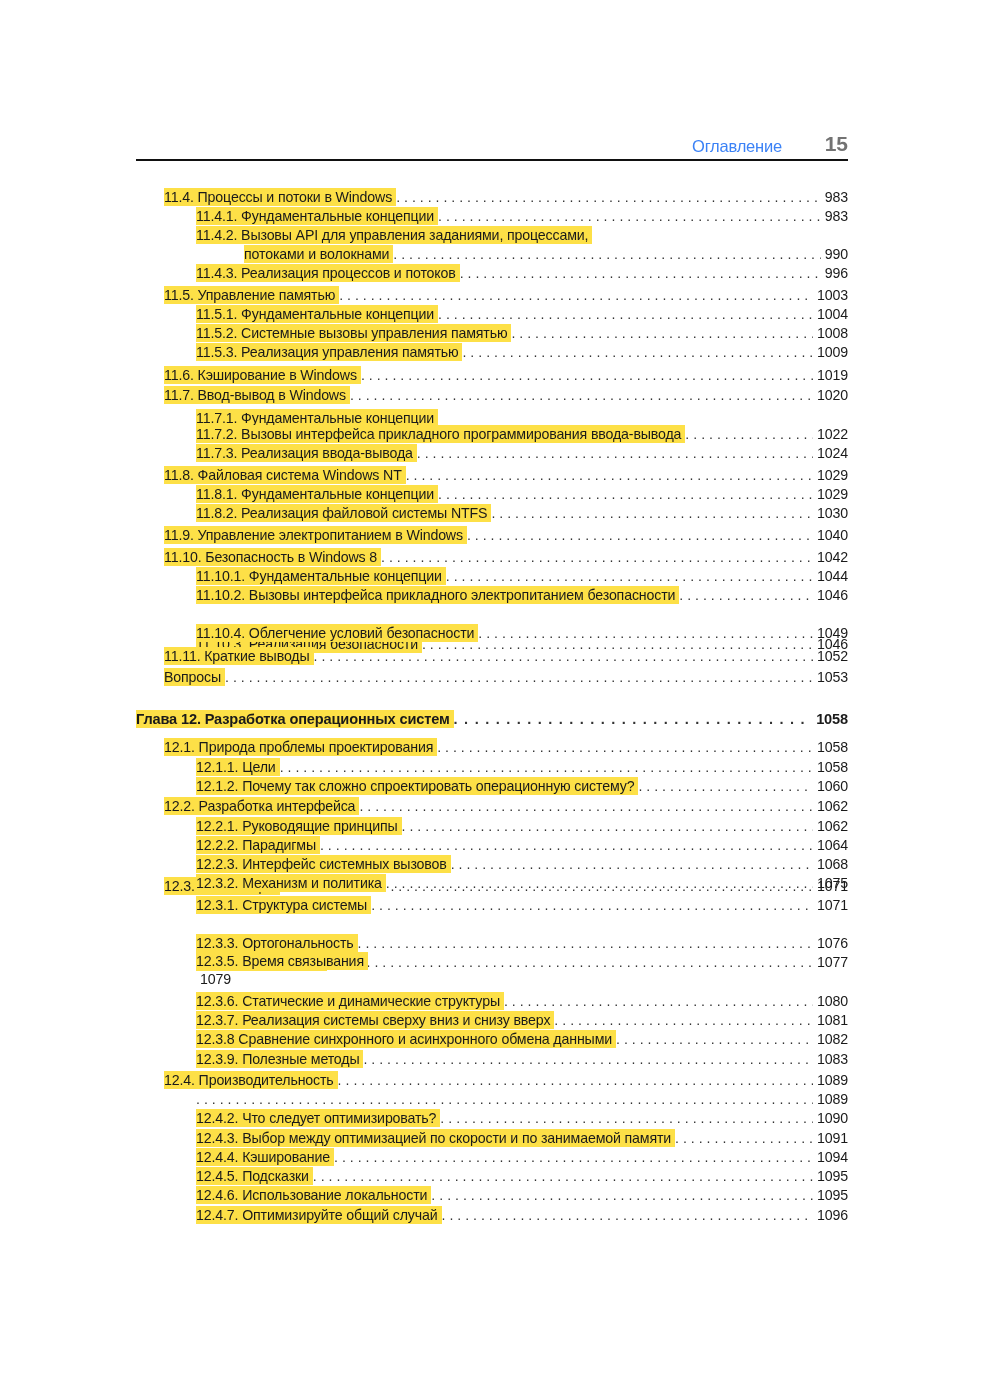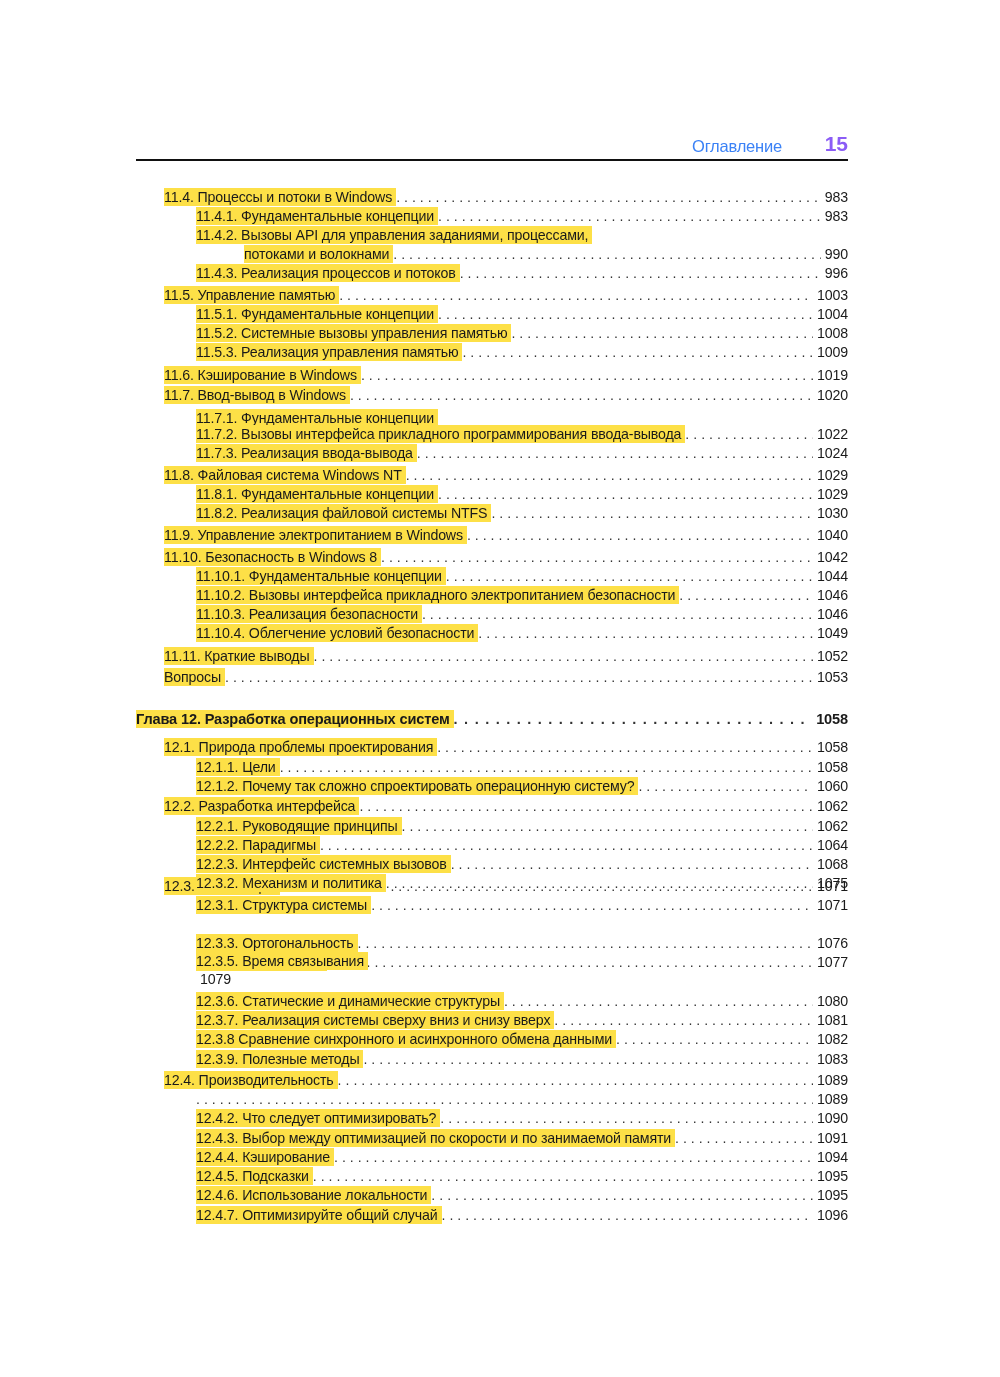--- a/index.html
+++ b/index.html
@@ -1,20 +1,20 @@
 <!DOCTYPE html>
 <html><head>
 <meta charset="utf-8">
 <style>
   html, body { margin: 0; padding: 0; background: #ffffff; }
   body { width: 1000px; height: 1377px; position: relative; overflow: hidden;
          font-family: "Liberation Sans", sans-serif; color: #1a1a1a; }
   .header { position: absolute; left: 136px; top: 128px; width: 712px; height: 30px; }
   .header-title { position: absolute; right: 66px; top: 9px; font-size: 16.5px; letter-spacing: -0.2px; color: #3b82f6; }
-  .header-page { position: absolute; right: 0px; top: 4px; font-size: 21px; font-weight: bold; color: #8b5cf6; }
+  .header-page { position: absolute; right: 0px; top: 4px; font-size: 21px; font-weight: bold; color: #737373; }
   .header-rule { position: absolute; left: 136px; top: 159px; width: 712px; height: 2px; background: #111; }
   .toc { position: absolute; left: 0; top: 0; width: 1000px; }
   .entry { position: absolute; height: 18px; display: flex; align-items: baseline;
            font-size: 14.2px; line-height: 18px; white-space: nowrap; letter-spacing: -0.15px; }
   .entry .t { flex: 0 0 auto; padding-right: 4px; background: #fde047; }
   .entry .d { flex: 1 1 auto; overflow: hidden; letter-spacing: 2.6px; color: #333; }
   .entry .d::before { content: ". . . . . . . . . . . . . . . . . . . . . . . . . . . . . . . . . . . . . . . . . . . . . . . . . . . . . . . . . . . . . . . . . . . . . . . . . . . . . . . . . . . . . . . . . . . . . . . . . . . . . . . . . . . . . . . . . . . . . . . . . ."; letter-spacing: 0px; }
   .entry .p { flex: 0 0 auto; padding-left: 4px; text-align: right; }
   .entry.nodots .d::before { content: ""; }
   .lvl1 { left: 164px; width: 684px; }
@@ -131,21 +131,21 @@
     <div class="entry lvl2" style="top: 567px;">
       <span class="t">11.10.1. Фундаментальные концепции</span>
       <span class="d"></span>
       <span class="p">1044</span>
     </div>
     <div class="entry lvl2" style="top: 586px;">
       <span class="t">11.10.2. Вызовы интерфейса прикладного электропитанием безопасности</span>
       <span class="d"></span>
       <span class="p">1046</span>
     </div>
-    <div class="entry lvl2" style="top: 605px;">
+    <div class="entry lvl2" style="top: 635px;">
       <span class="t">11.10.3. Реализация безопасности</span>
       <span class="d"></span>
       <span class="p">1046</span>
     </div>
     <div class="entry lvl2" style="top: 624px;">
       <span class="t">11.10.4. Облегчение условий безопасности</span>
       <span class="d"></span>
       <span class="p">1049</span>
     </div>
     <div class="entry lvl1" style="top: 647px;">

